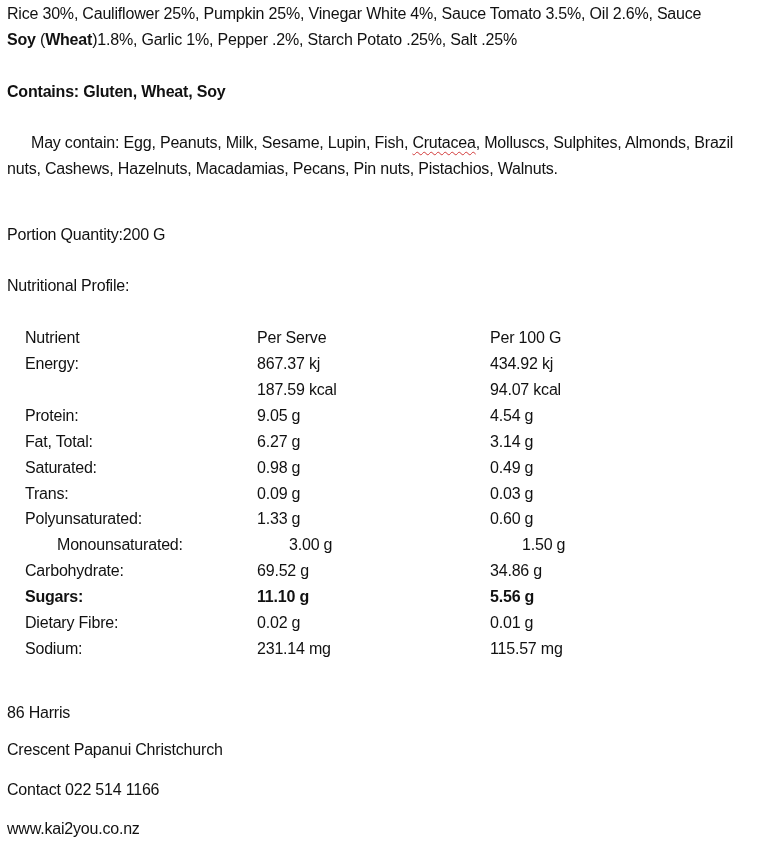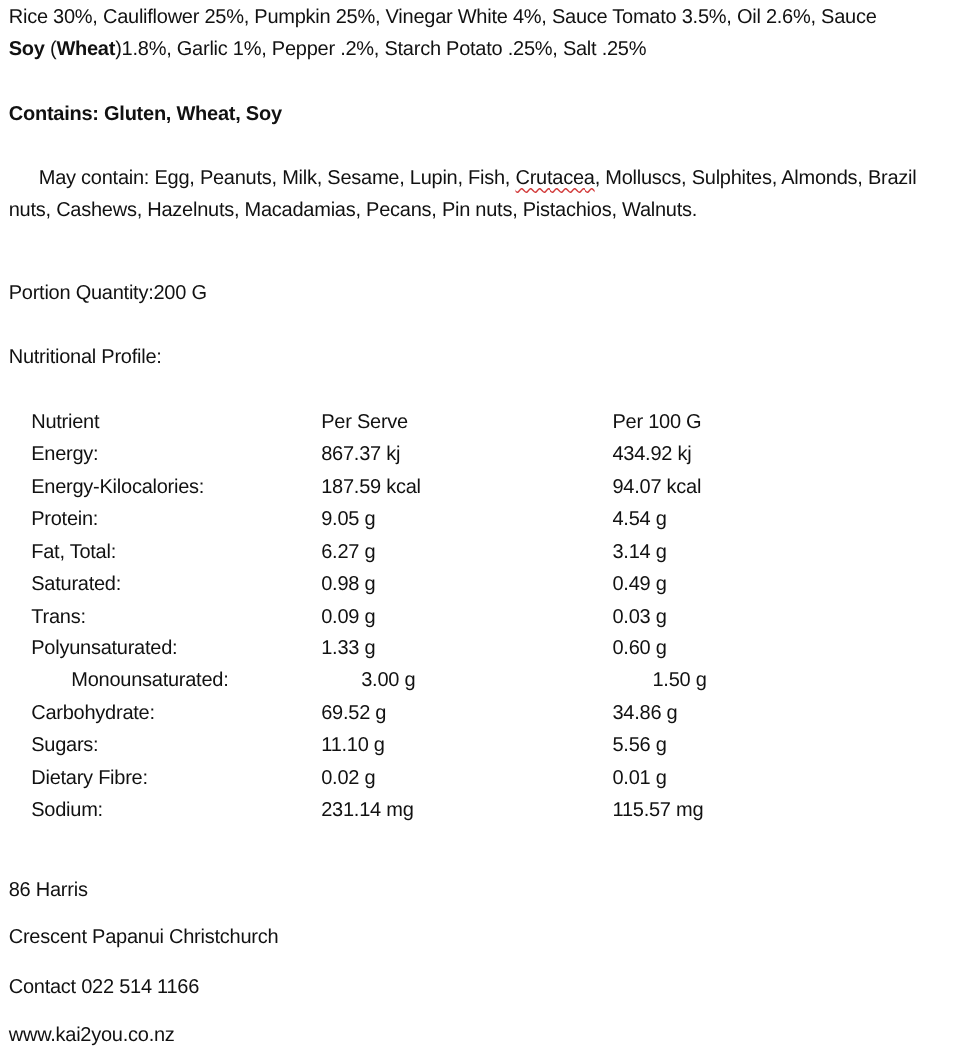--- a/index.html
+++ b/index.html
@@ -71,21 +71,20 @@
       <span class="c2">Per Serve</span>
       <span class="c3">Per 100 G</span>
     </div>
 
     <div class="nrow" style="top:354px;">
       <span class="c1">Energy:</span>
       <span class="c2">867.37 kj</span>
       <span class="c3">434.92 kj</span>
     </div>
     <div class="nrow" style="top:380px;">
-      <span class="c1">Energy-Kilocalories:</span>
       <span class="c2">187.59 kcal</span>
       <span class="c3">94.07 kcal</span>
     </div>
     <div class="nrow" style="top:406px;">
       <span class="c1">Protein:</span>
       <span class="c2">9.05 g</span>
       <span class="c3">4.54 g</span>
     </div>
     <div class="nrow" style="top:432px;">
       <span class="c1">Fat, Total:</span>
@@ -110,21 +109,21 @@
     <div class="nrow" style="top:535px;margin-left:32px;">
       <span class="c1">Monounsaturated:</span>
       <span class="c2">3.00 g</span>
       <span class="c3">1.50 g</span>
     </div>
     <div class="nrow" style="top:561px;">
       <span class="c1">Carbohydrate:</span>
       <span class="c2">69.52 g</span>
       <span class="c3">34.86 g</span>
     </div>
-    <div class="nrow" style="top:587px;">
+    <div class="nrow" style="top:587px;font-weight:bold;">
       <span class="c1">Sugars:</span>
       <span class="c2">11.10 g</span>
       <span class="c3">5.56 g</span>
     </div>
     <div class="nrow" style="top:613px;">
       <span class="c1">Dietary Fibre:</span>
       <span class="c2">0.02 g</span>
       <span class="c3">0.01 g</span>
     </div>
     <div class="nrow" style="top:639px;">

